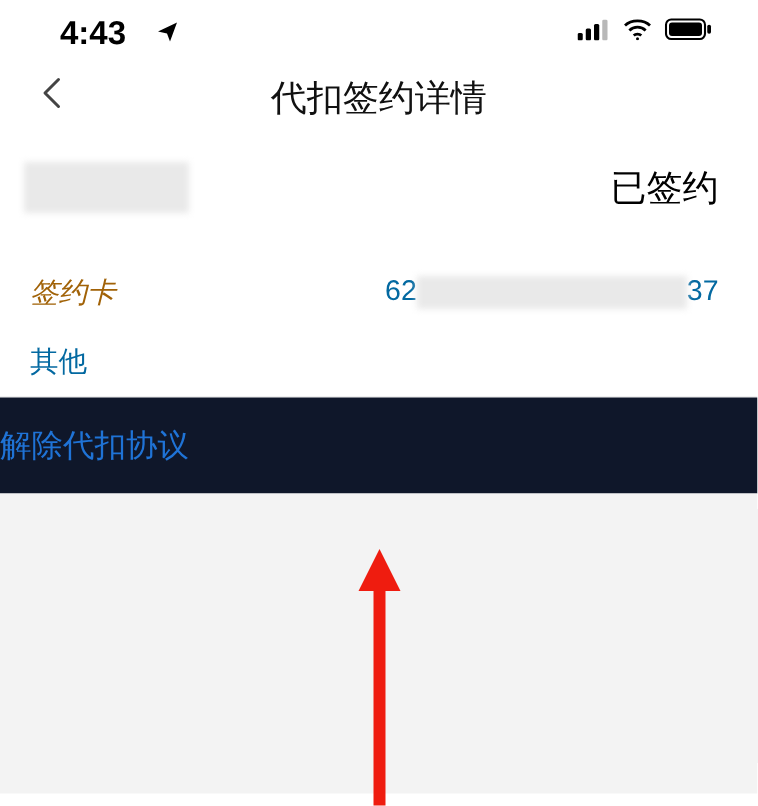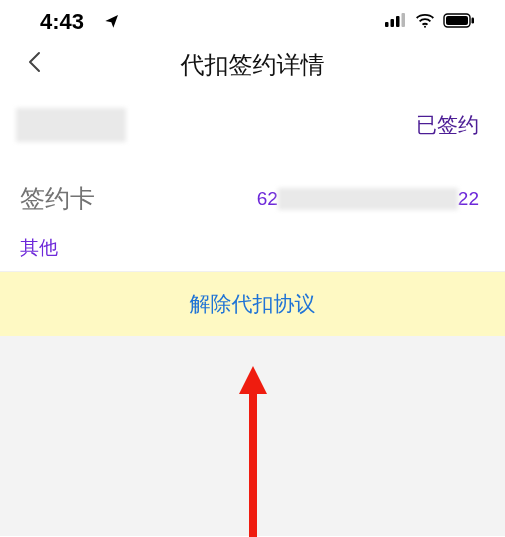--- a/index.html
+++ b/index.html
@@ -66,51 +66,52 @@
       justify-content: space-between;
       padding: 18px 26px 18px 16px;
     }
     .merchant-name {
       width: 110px;
       height: 34px;
       background: #e9e9e9;
       filter: blur(2px);
     }
     .status-text {
-      font-size: 21px;
-      color: #4c1d95;
+      font-size: 24px;
+      color: #000000;
     }
     .info-row {
       display: flex;
       align-items: center;
       justify-content: space-between;
       padding: 10px 26px 10px 20px;
     }
     .info-label {
-      font-size: 25px;
-      color: #737373;
+      font-size: 19px;
+      color: #a16207;
+      font-style: italic;
     }
     .info-value {
       font-size: 19px;
-      color: #6d28d9;
+      color: #0369a1;
       display: flex;
       align-items: flex-start;
       gap: 0;
     }
     .masked {
       display: inline-block;
       height: 22px;
       background: #e9e9e9;
       filter: blur(2px);
       vertical-align: middle;
     }
     .action-row {
       padding: 18px 0;
-      text-align: center;
-      background: #fef9c3;
+      text-align: left;
+      background: #0f172a;
     }
     .action-link {
       font-size: 21px;
       color: #1f73d6;
       cursor: pointer;
     }
     .empty-area {
       background: #f3f3f3;
       height: 200px;
     }
@@ -177,21 +178,21 @@
   <div class="header-row">
     <div class="merchant-name"></div>
     <div class="status-text">已签约</div>
   </div>
   <div class="sep"></div>
   <div class="info-row">
     <div class="info-label">签约卡</div>
     <div class="info-value">
       <span>62</span>
       <span class="masked" style="width:180px;"></span>
-      <span>22</span>
+      <span>37</span>
     </div>
   </div>
   <div class="info-row">
     <div class="info-value">其他</div>
   </div>
 </div>
 
 <div class="action-row">
   <span class="action-link">解除代扣协议</span>
 </div>

